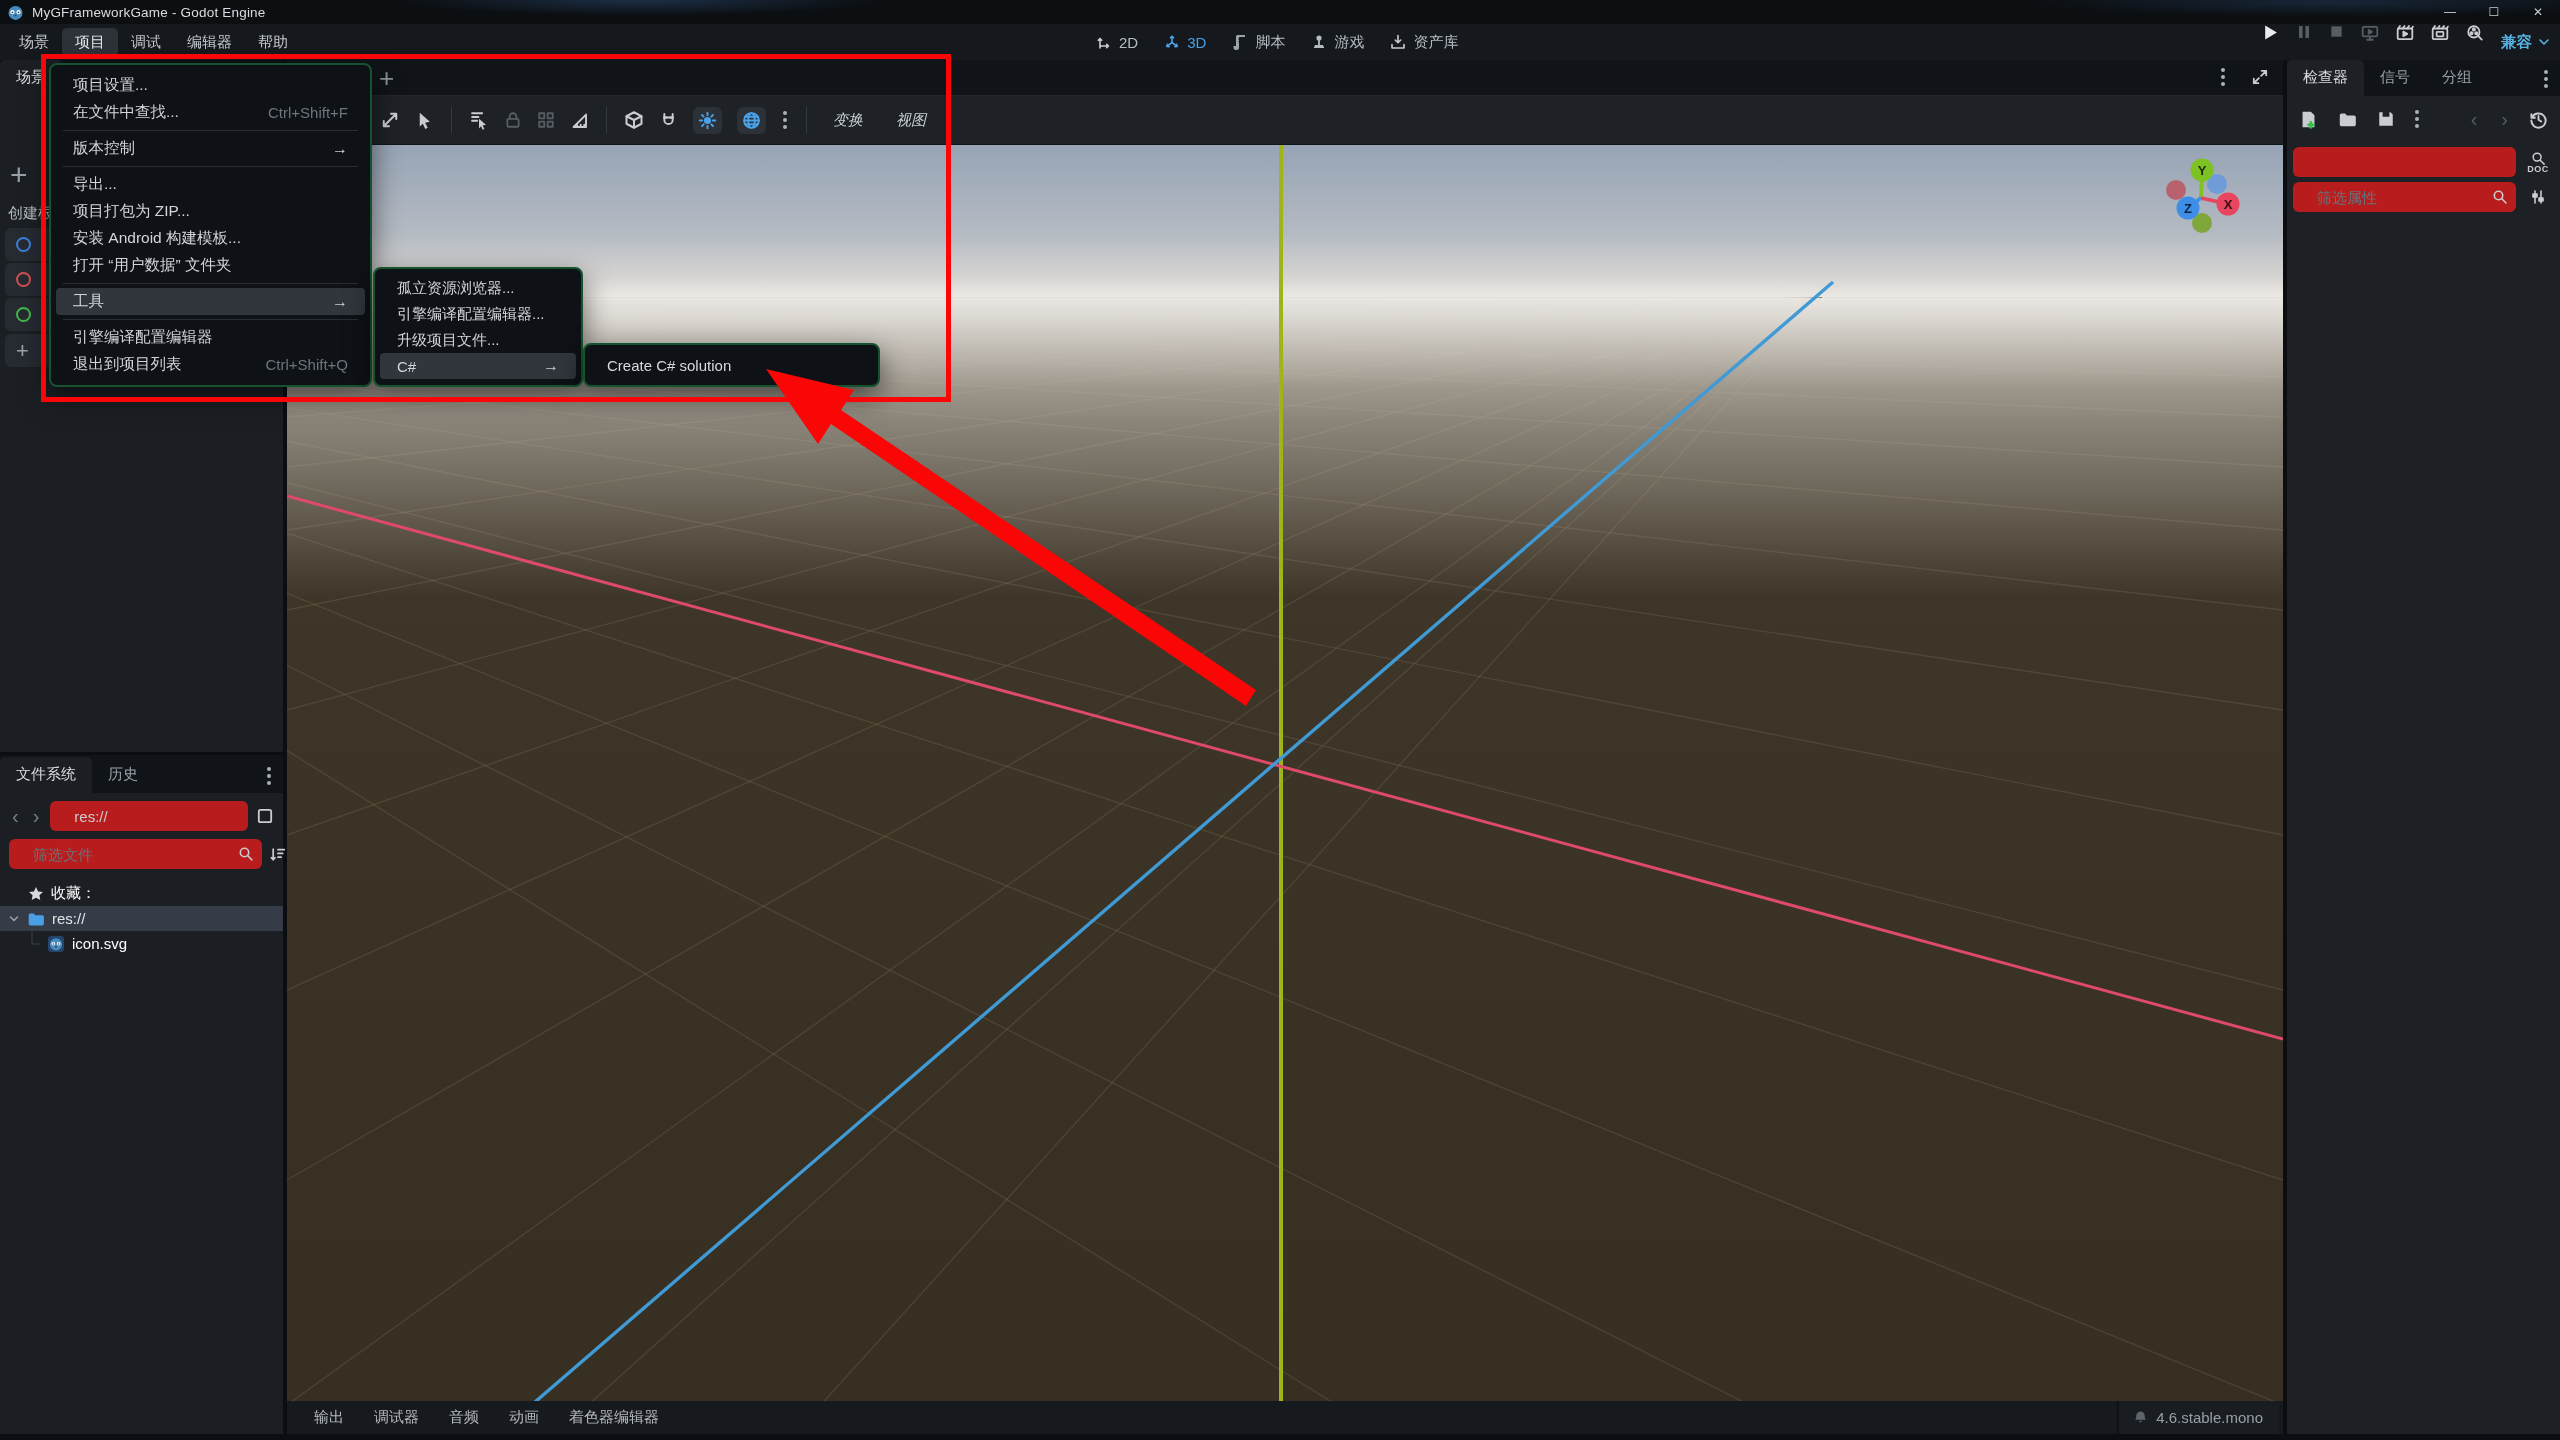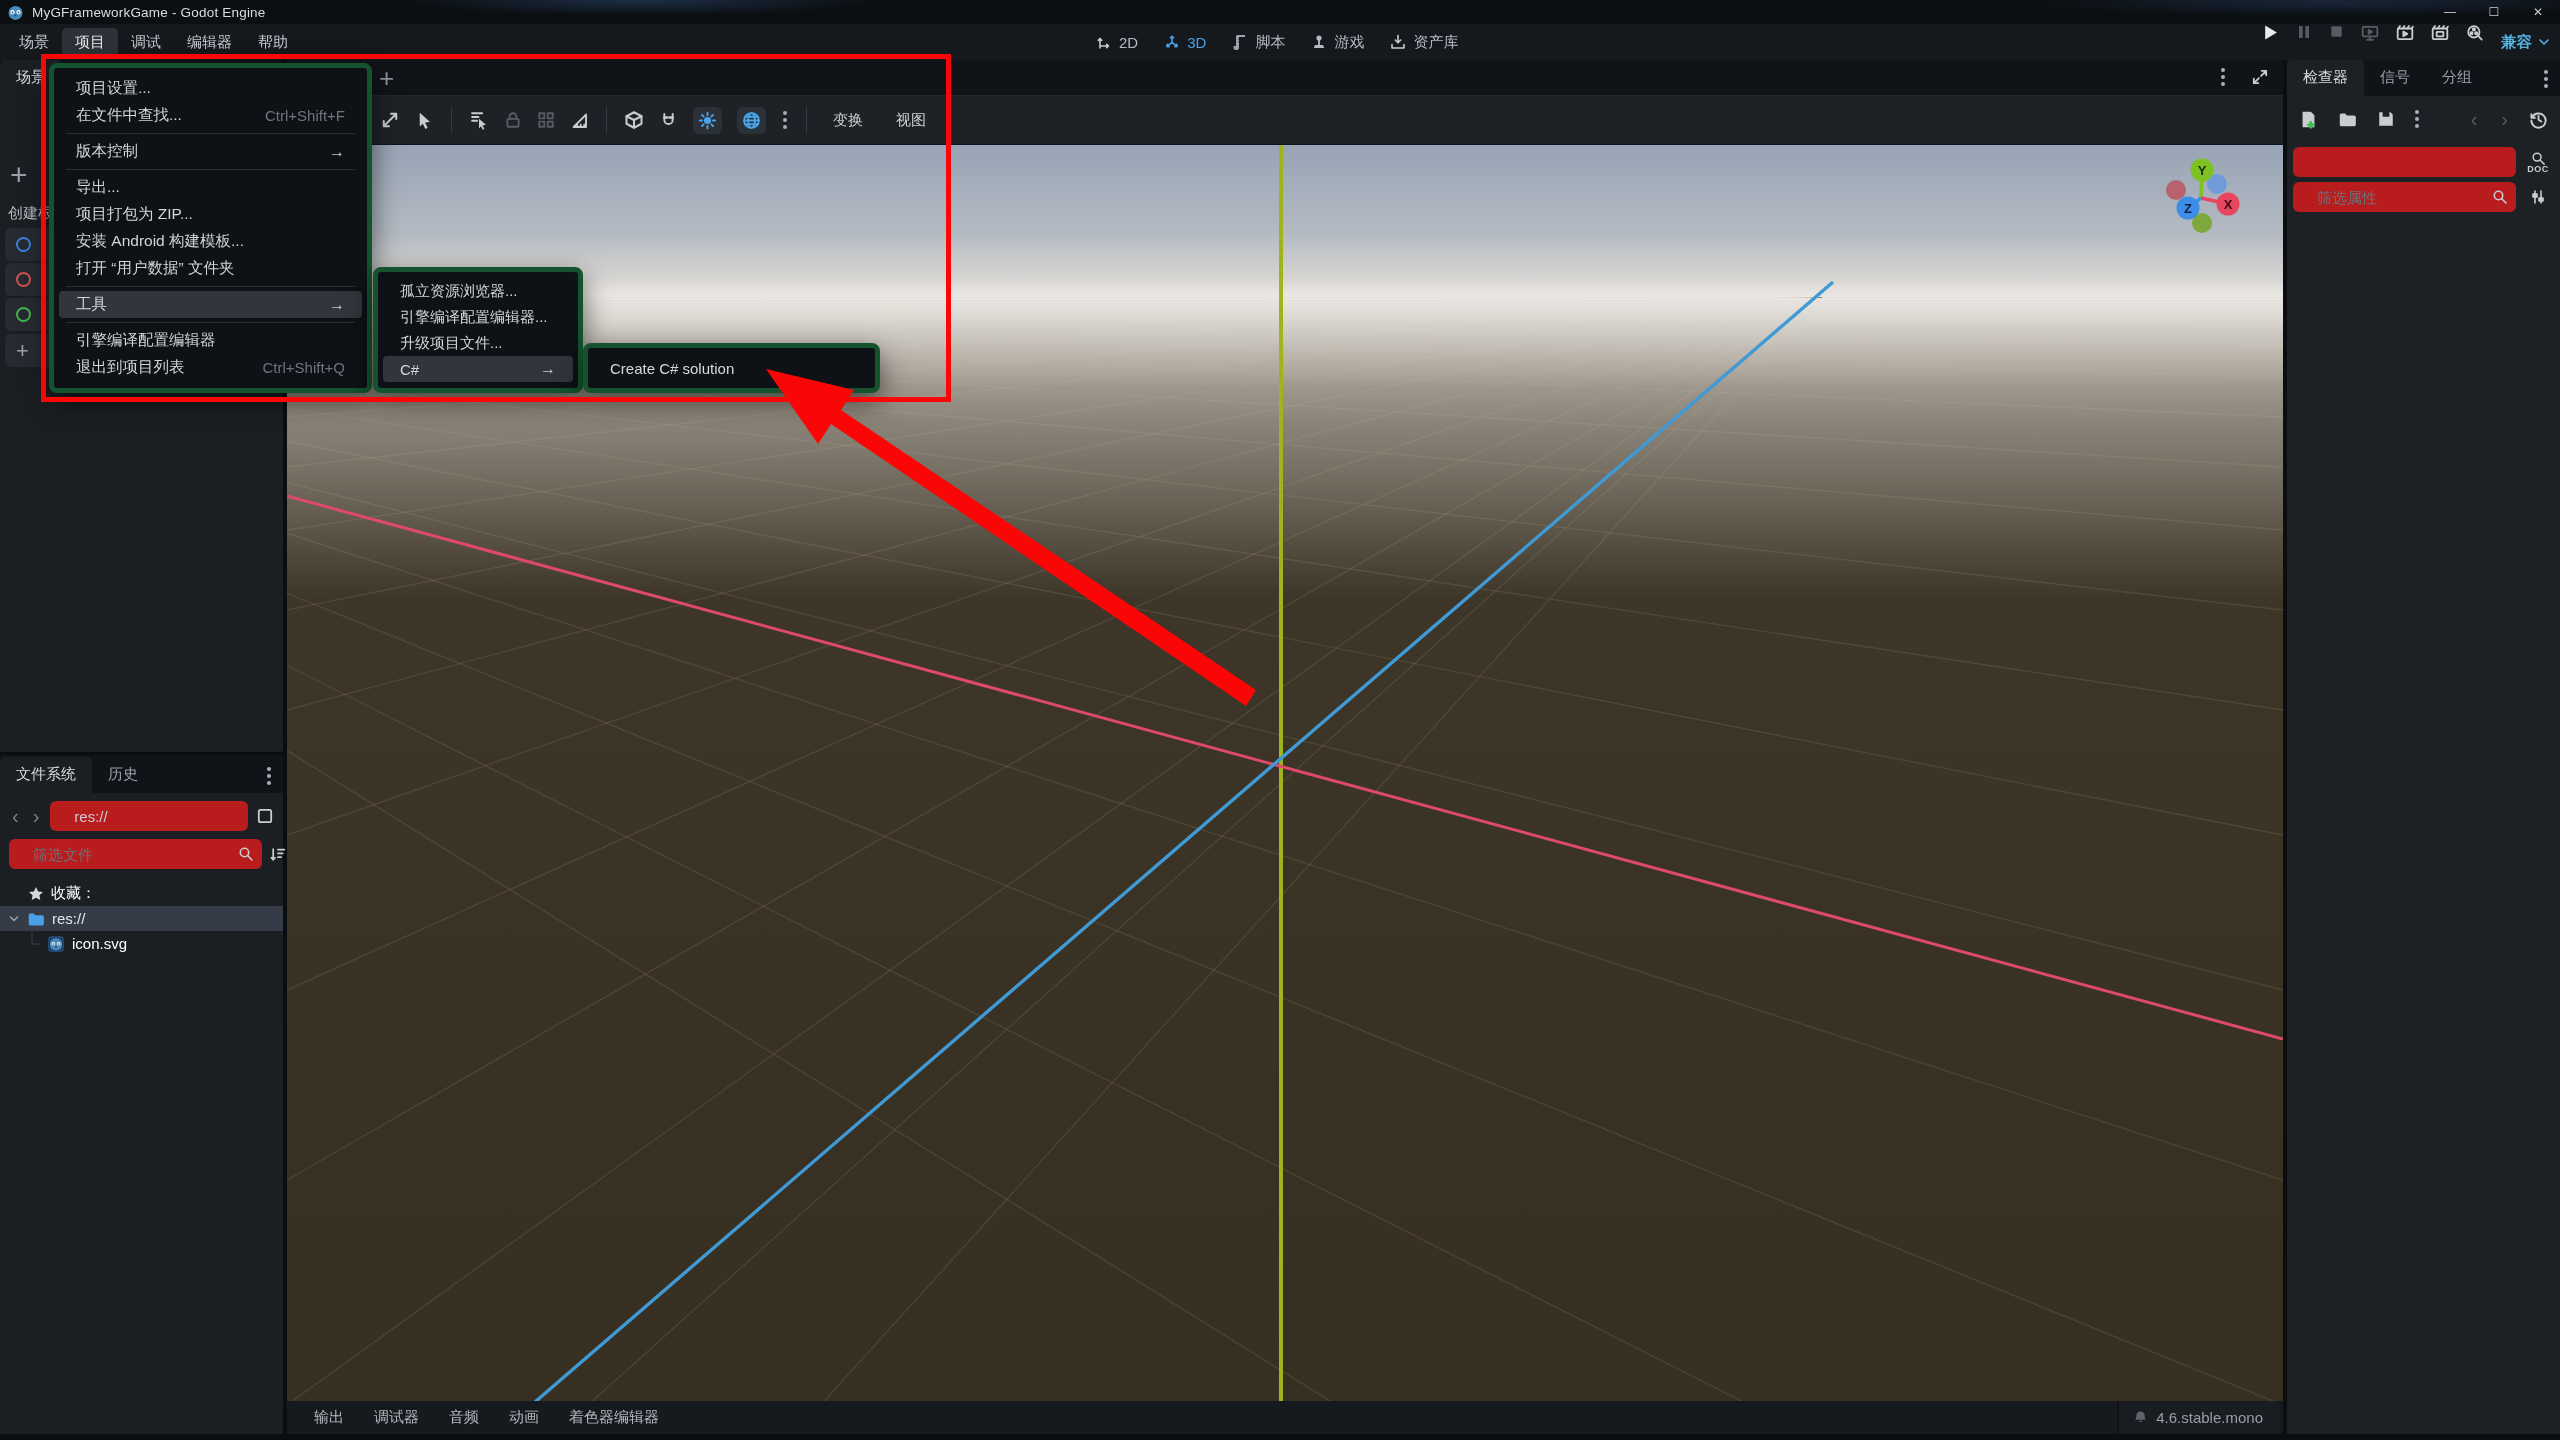--- a/index.html
+++ b/index.html
@@ -64,21 +64,21 @@
   .filter-wrap input{flex:1;padding-right:30px;}
   .filter-wrap .mag{position:absolute;right:8px;top:7px;}
   .tree{margin-top:12px;font-size:15px;}
   .tree-row{height:25px;display:flex;align-items:center;gap:7px;color:#ffffff;}
   .tree-row.sel{background:#353c47;color:#e2e5e8;}
 
   
   .scene-tabbar{height:36px;background:#101419;border-bottom:1px solid #23272d;position:relative;}
   .tab-plus{position:absolute;left:92px;top:3px;font-size:26px;color:#8d939b;font-weight:200;}
   .scene-tabbar .right-icons{position:absolute;right:14px;top:8px;display:flex;gap:26px;align-items:center;}
-  .vp-toolbar{height:48px;background:#1e2227;display:flex;align-items:center;padding-left:58px;gap:15px;}
+  .vp-toolbar{height:48px;background:#1e2227;display:flex;align-items:center;padding-left:58px;gap:15px;font-style:italic;}
   .vt-sep{width:1px;height:26px;background:#343a41;margin:0 2px;}
   .vt-box{background:#2c3138;border-radius:6px;padding:4px 5px;display:flex;}
   .vt-menu{font-size:15px;color:#ccd0d4;padding:5px 9px;}
 
   
   .viewport{position:absolute;left:0;top:85px;width:1996px;height:1257px;overflow:hidden;
     background:linear-gradient(180deg,#97a4b5 0%,#b4bac2 7%,#d6d4d2 10.5%,#ece9e5 12.1%,
       #958d83 12.4%,#6b6150 15%,#4a4233 22%,#3e3628 34%,#393123 70%,#372f21 100%);}
   .fog{position:absolute;left:0;top:153px;width:1996px;height:300px;
     background:linear-gradient(180deg,rgba(236,233,229,.96) 0%,rgba(215,210,203,.55) 30%,rgba(200,193,183,0) 100%);}
@@ -93,21 +93,21 @@
 
   
   .insp-toolbar{height:46px;display:flex;align-items:center;gap:20px;padding:0 12px;}
   .insp-row{display:flex;align-items:center;gap:6px;padding:0 6px;margin-top:5px;}
   .insp-main{flex:1;display:flex;}
   .insp-main .field{flex:1;}
   .side-btn{width:32px;display:flex;flex-direction:column;align-items:center;color:#c9ccd1;justify-content:space-between;}
   .side-btn .doc-t{font-size:9px;font-weight:bold;letter-spacing:.5px;margin-top:-2px;}
 
   
-  .popup{position:absolute;background:#0e1115;border:5px solid #14532d;border-radius:8px;
+  .popup{position:absolute;background:#0e1115;border:2px solid #14532d;border-radius:8px;
     box-shadow:0 10px 28px rgba(0,0,0,.55);padding:7px 0;z-index:70;}
   .pm-row{height:27px;display:flex;align-items:center;padding:0 17px;font-size:15.5px;color:#d2d5da;
     margin:0 5px;border-radius:4px;white-space:nowrap;}
   .pm-row .sc{margin-left:auto;color:#6f757d;font-size:15px;padding-left:40px;}
   .pm-row .arr{margin-left:auto;color:#cbced3;font-size:16px;font-weight:bold;padding-left:30px;}
   .pm-row.hl{background:#31363d;}
   .pm-sep{height:1px;background:#2a2e34;margin:4px 12px;}
   #project-menu{left:49px;top:63px;width:323px;}
   #tools-menu{left:373px;top:267px;width:210px;padding:6px 0;}
   #tools-menu .pm-row{height:26px;font-size:15px;}

